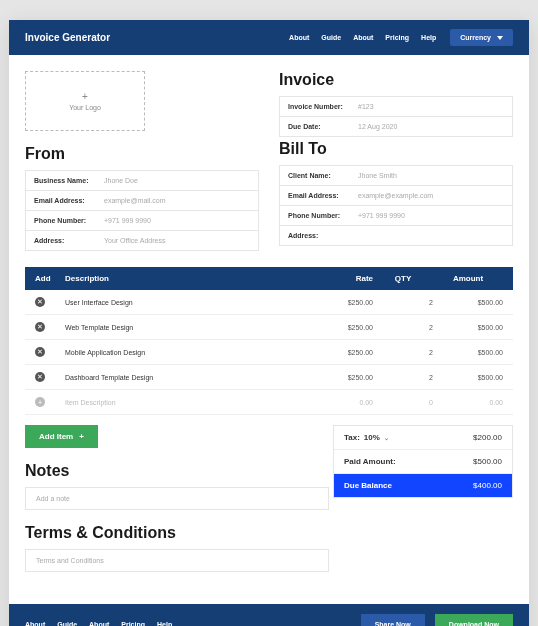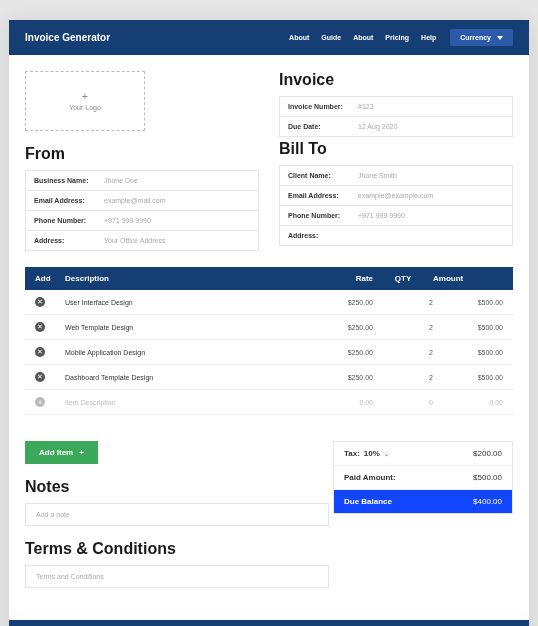--- a/index.html
+++ b/index.html
@@ -22,31 +22,31 @@
 .field{display:flex;border-bottom:1px solid #e5e5e5;padding:6px 8px;font-size:7px}
 .field:last-child{border-bottom:none}
 .field-label{flex:0 0 70px;color:#333;font-weight:600}
 .field-value{flex:1;color:#aaa}
 .items{margin-top:16px}
 .table-head{background:#153e75;color:#fff;display:flex;padding:7px 10px;font-size:8px;font-weight:700}
 .col-add{width:30px}
 .col-desc{flex:1}
 .col-rate{width:70px;text-align:right}
 .col-qty{width:60px;text-align:center}
-.col-amt{width:70px;text-align:left}
+.col-amt{width:70px;text-align:center}
 .table-row{display:flex;padding:7px 10px;font-size:7px;border-bottom:1px solid #eee;align-items:center}
 .row-icon{width:30px}
 .row-icon .circ{width:10px;height:10px;border-radius:50%;background:#555;display:flex;align-items:center;justify-content:center;color:#fff;font-size:7px;cursor:pointer}
 .row-desc{flex:1;color:#333}
 .row-rate{width:70px;text-align:right;color:#555}
 .row-qty{width:60px;text-align:right;color:#555}
 .row-amt{width:70px;text-align:right;color:#555}
 .placeholder-row .circ{background:#bbb}
 .placeholder-row .row-desc,.placeholder-row .row-rate,.placeholder-row .row-qty,.placeholder-row .row-amt{color:#bbb}
-.below{display:flex;gap:4px;margin-top:26px}
+.below{display:flex;gap:4px;margin-top:10px}
 .below-left{flex:1}
 .below-right{width:180px}
 .add-btn{background:#3ba85a;color:#fff;padding:7px 14px;font-size:8px;font-weight:600;display:inline-flex;align-items:center;gap:6px;cursor:pointer;border:none}
 .notes-area{border:1px solid #e5e5e5;padding:7px 10px;font-size:7px;color:#aaa;margin-top:5px;min-height:22px}
 .below-left .section-title{margin-top:14px}
 .totals{border:1px solid #e5e5e5}
 .total-row{display:flex;padding:7px 10px;font-size:8px;border-bottom:1px solid #eee}
 .total-row:last-child{border-bottom:none}
 .total-label{flex:1;font-weight:600;color:#333;display:flex;align-items:center;gap:4px}
 .total-val{width:70px;text-align:right;color:#333}

